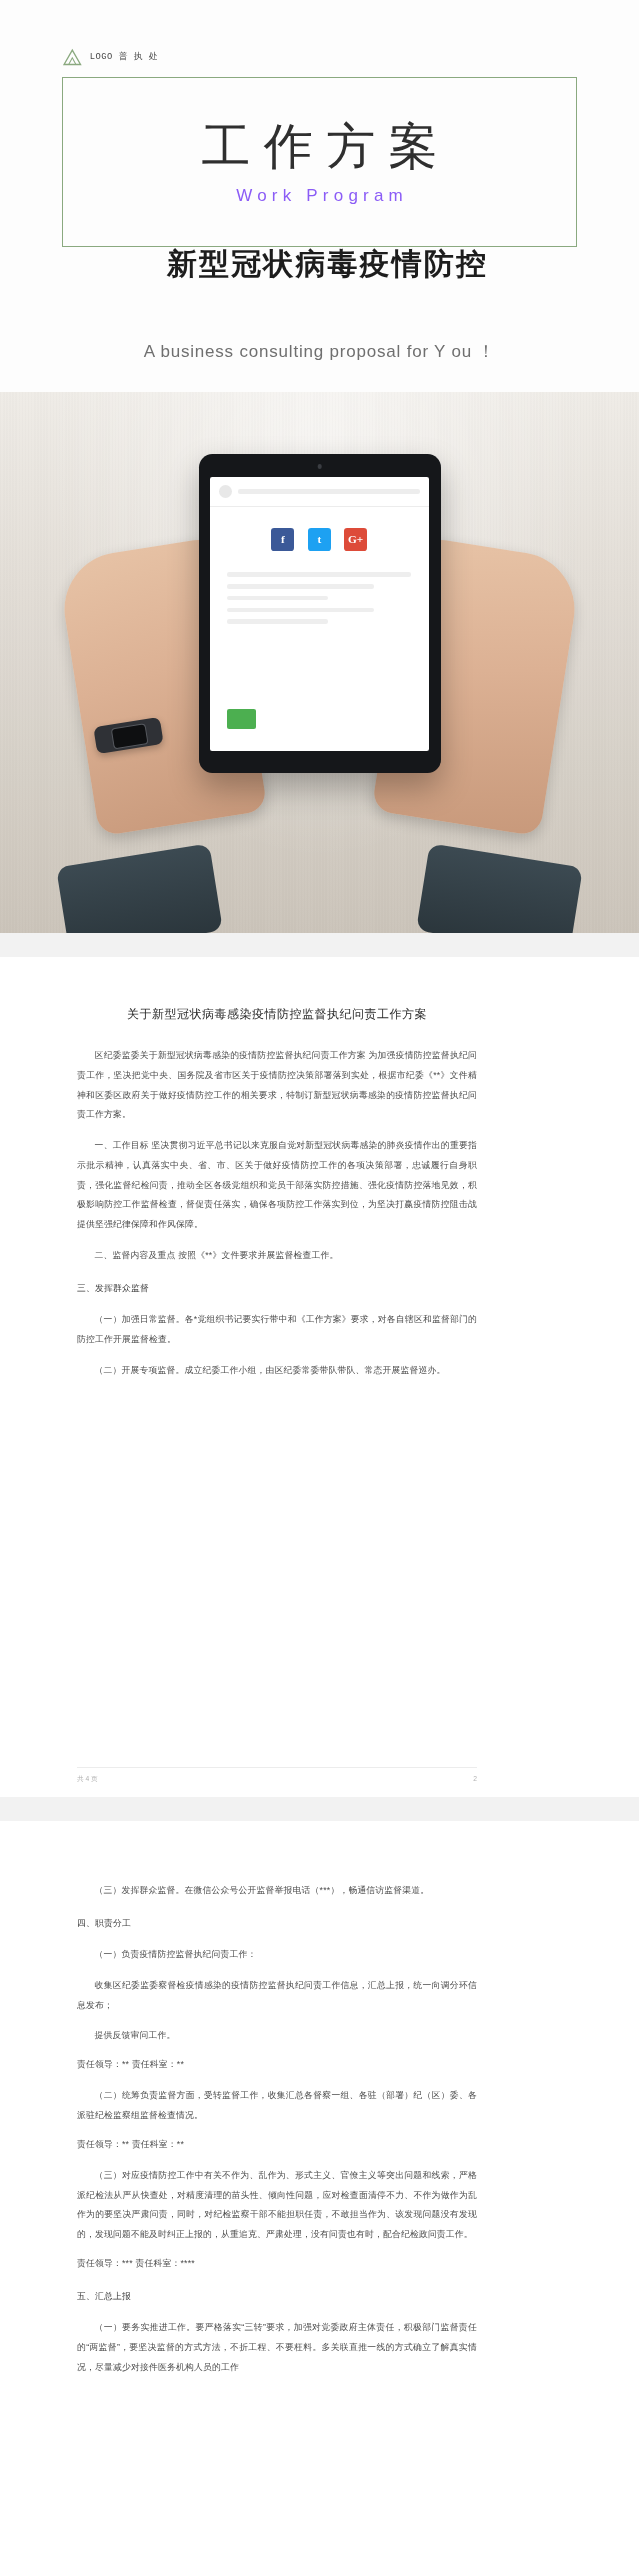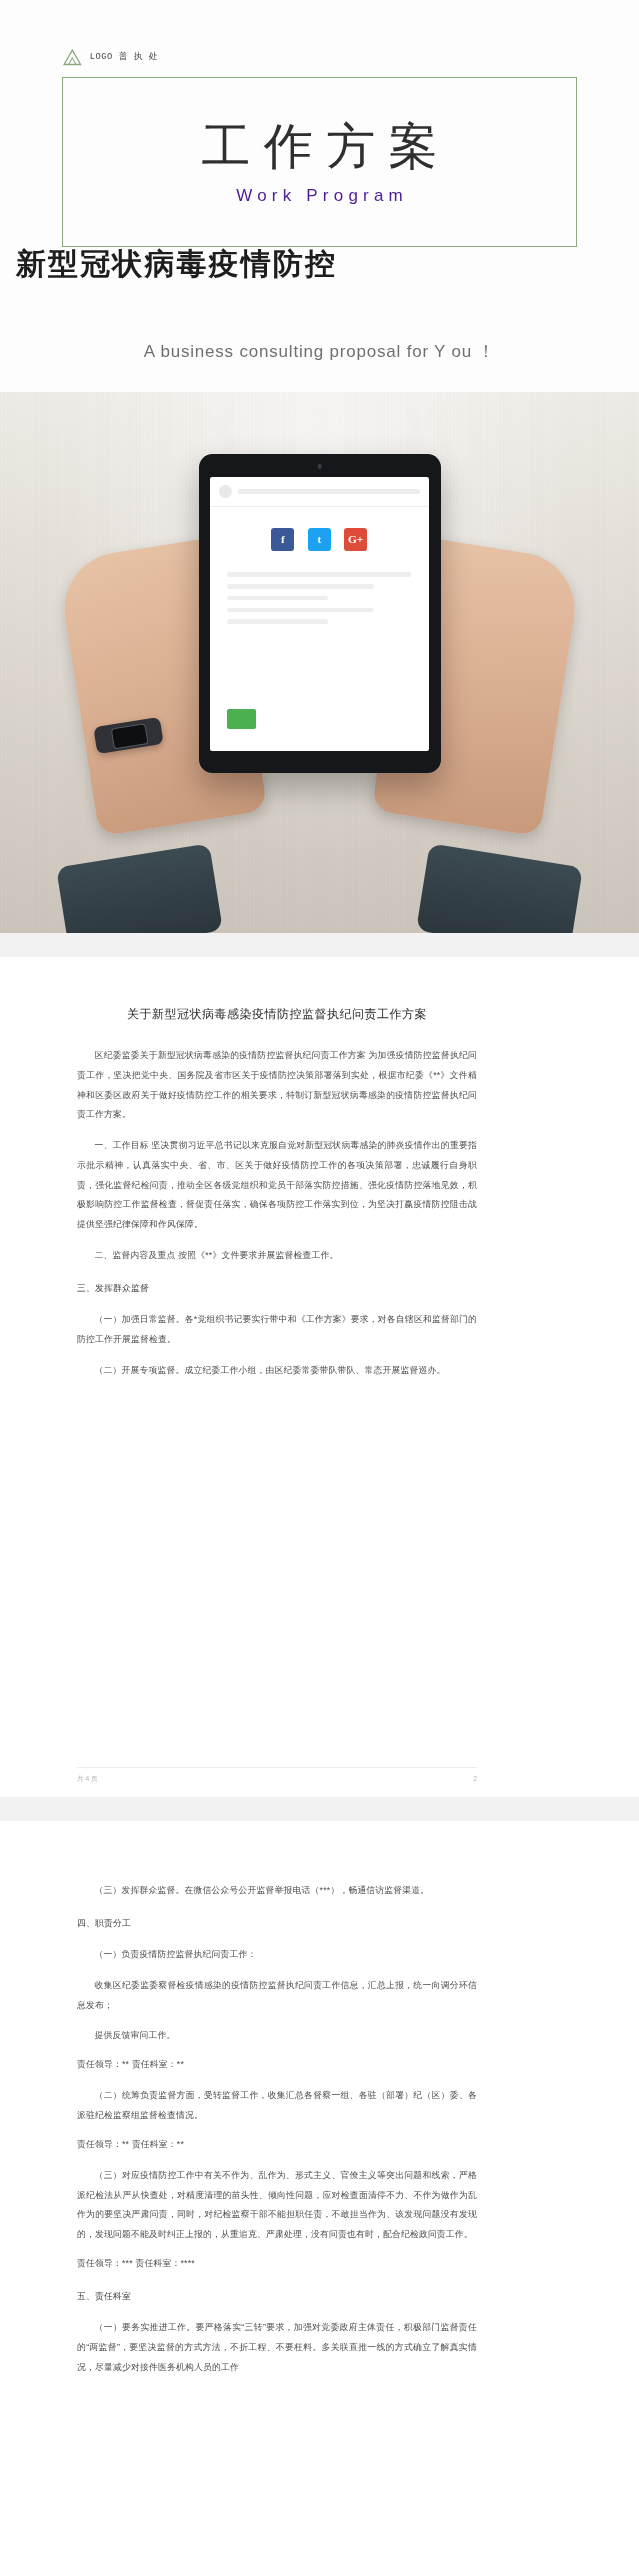--- a/index.html
+++ b/index.html
@@ -67,29 +67,30 @@
     color: #2f2f2f;
     font-weight: normal;
     text-indent: 13.4px;
     line-height: 1.15;
     font-family: "Liberation Sans", sans-serif;
   }
   .title-en {
     margin-top: 11.3px;
     font-size: 17px;
     letter-spacing: 5.2px;
-    color: #4c1d95;
+    color: #8b5cf6;
     text-indent: 5.2px;
     font-family: "Liberation Sans", sans-serif;
   }
 
   .cover-headline {
     position: absolute;
     left: 16px; right: 0;
     top: 242px;
+    text-align: center;
   }
   .cover-headline .line {
     font-size: 30px;
     font-weight: bold;
     color: #1d1d1d;
     letter-spacing: 2.1px;
     line-height: 1.45;
   }
   .cover-sub {
     position: absolute;
@@ -370,17 +371,17 @@
   <div class="doc-p indent">（三）发挥群众监督。在微信公众号公开监督举报电话（***），畅通信访监督渠道。</div>
   <div class="doc-h">四、职责分工</div>
   <div class="doc-p indent">（一）负责疫情防控监督执纪问责工作：</div>
   <div class="doc-p indent">收集区纪委监委察督检疫情感染的疫情防控监督执纪问责工作信息，汇总上报，统一向调分环信息发布；</div>
   <div class="doc-p indent">提供反馈审问工作。</div>
   <div class="doc-p">责任领导：**   责任科室：**</div>
   <div class="doc-p indent">（二）统筹负责监督方面，受转监督工作，收集汇总各督察一组、各驻（部署）纪（区）委、各派驻纪检监察组监督检查情况。</div>
   <div class="doc-p">责任领导：**   责任科室：**</div>
   <div class="doc-p indent">（三）对应疫情防控工作中有关不作为、乱作为、形式主义、官僚主义等突出问题和线索，严格派纪检法从严从快查处，对精度清理的苗头性、倾向性问题，应对检查面清停不力、不作为做作为乱作为的要坚决严肃问责，同时，对纪检监察干部不能担职任责，不敢担当作为、该发现问题没有发现的，发现问题不能及时纠正上报的，从重追克、严肃处理，没有问责也有时，配合纪检政问责工作。</div>
   <div class="doc-p">责任领导：***   责任科室：****</div>
-  <div class="doc-h">五、责任科室</div>
+  <div class="doc-h">五、汇总上报</div>
   <div class="doc-p indent">（一）要务实推进工作。要严格落实“三转”要求，加强对党委政府主体责任，积极部门监督责任的“两监督”，要坚决监督的方式方法，不折工程、不要枉料。多关联直推一线的方式确立了解真实情况，尽量减少对接件医务机构人员的工作</div>
 
 </div>
 
 
 </body></html>

